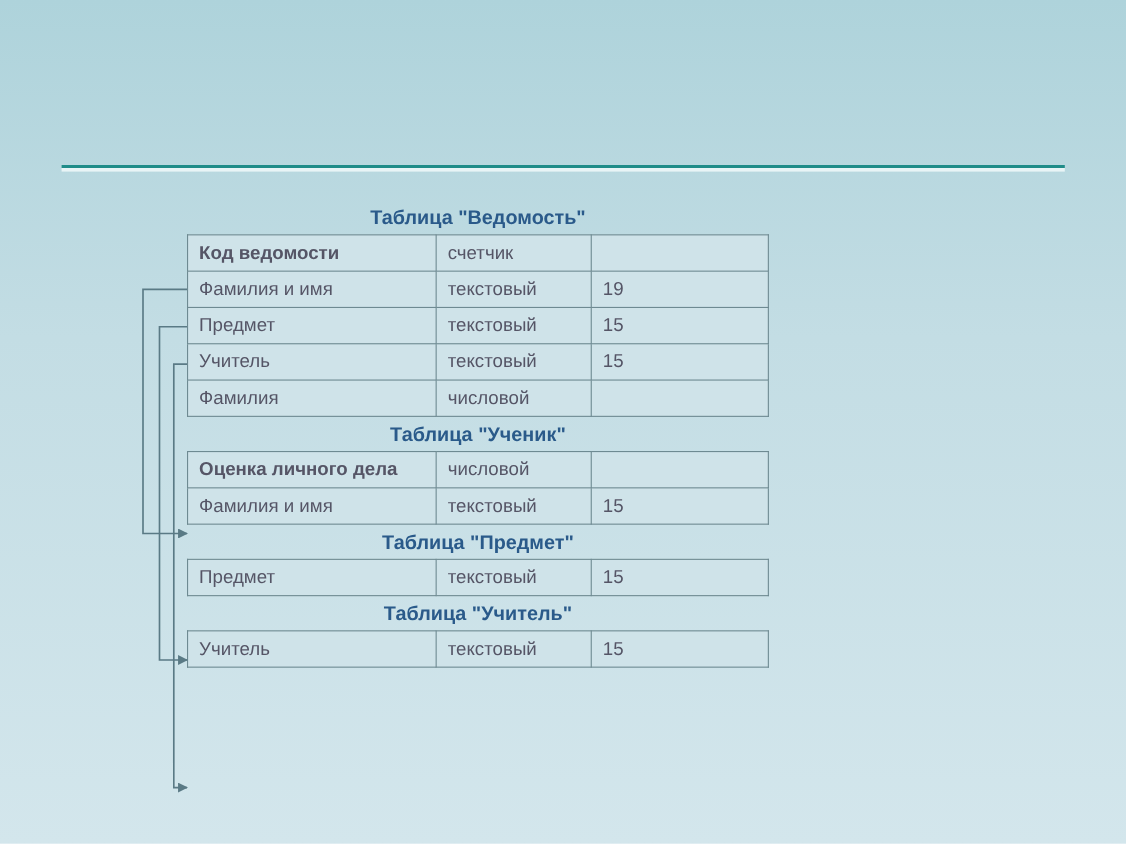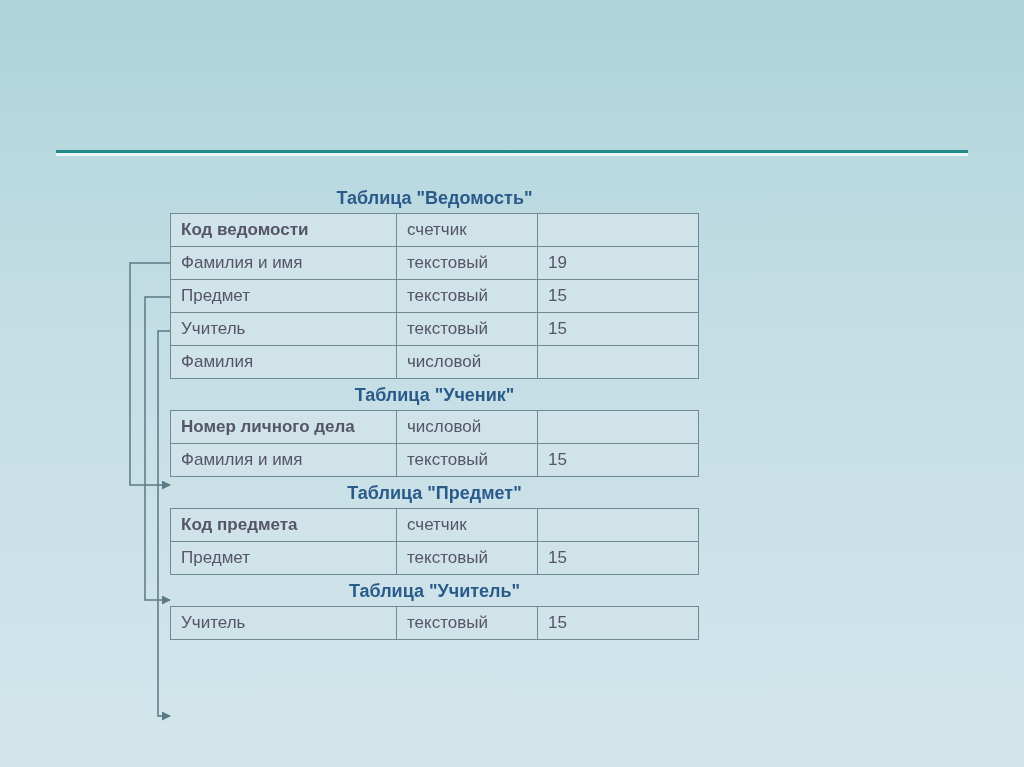--- a/index.html
+++ b/index.html
@@ -51,40 +51,35 @@
           <td class="col-type">числовой</td>
           <td class="col-size"></td>
         </tr>
   </tbody>
     </table>
 
   <div class="tbl-title">Таблица "Ученик"</div>
   <table class="schema">
     <tbody>
         <tr>
-          <td class="col-field key">Номер личного дела</td>
+          <td class="col-field key">Оценка личного дела</td>
           <td class="col-type">числовой</td>
           <td class="col-size"></td>
         </tr>
     <tr>
           <td class="col-field">Фамилия и имя</td>
           <td class="col-type">текстовый</td>
           <td class="col-size">15</td>
         </tr>
   </tbody>
     </table>
 
   <div class="tbl-title">Таблица "Предмет"</div>
   <table class="schema">
     <tbody>
-        <tr>
-          <td class="col-field key">Код предмета</td>
-          <td class="col-type">счетчик</td>
-          <td class="col-size"></td>
-        </tr>
     <tr>
           <td class="col-field">Предмет</td>
           <td class="col-type">текстовый</td>
           <td class="col-size">15</td>
         </tr>
   </tbody>
     </table>
 
   <div class="tbl-title">Таблица "Учитель"</div>
   <table class="schema">

